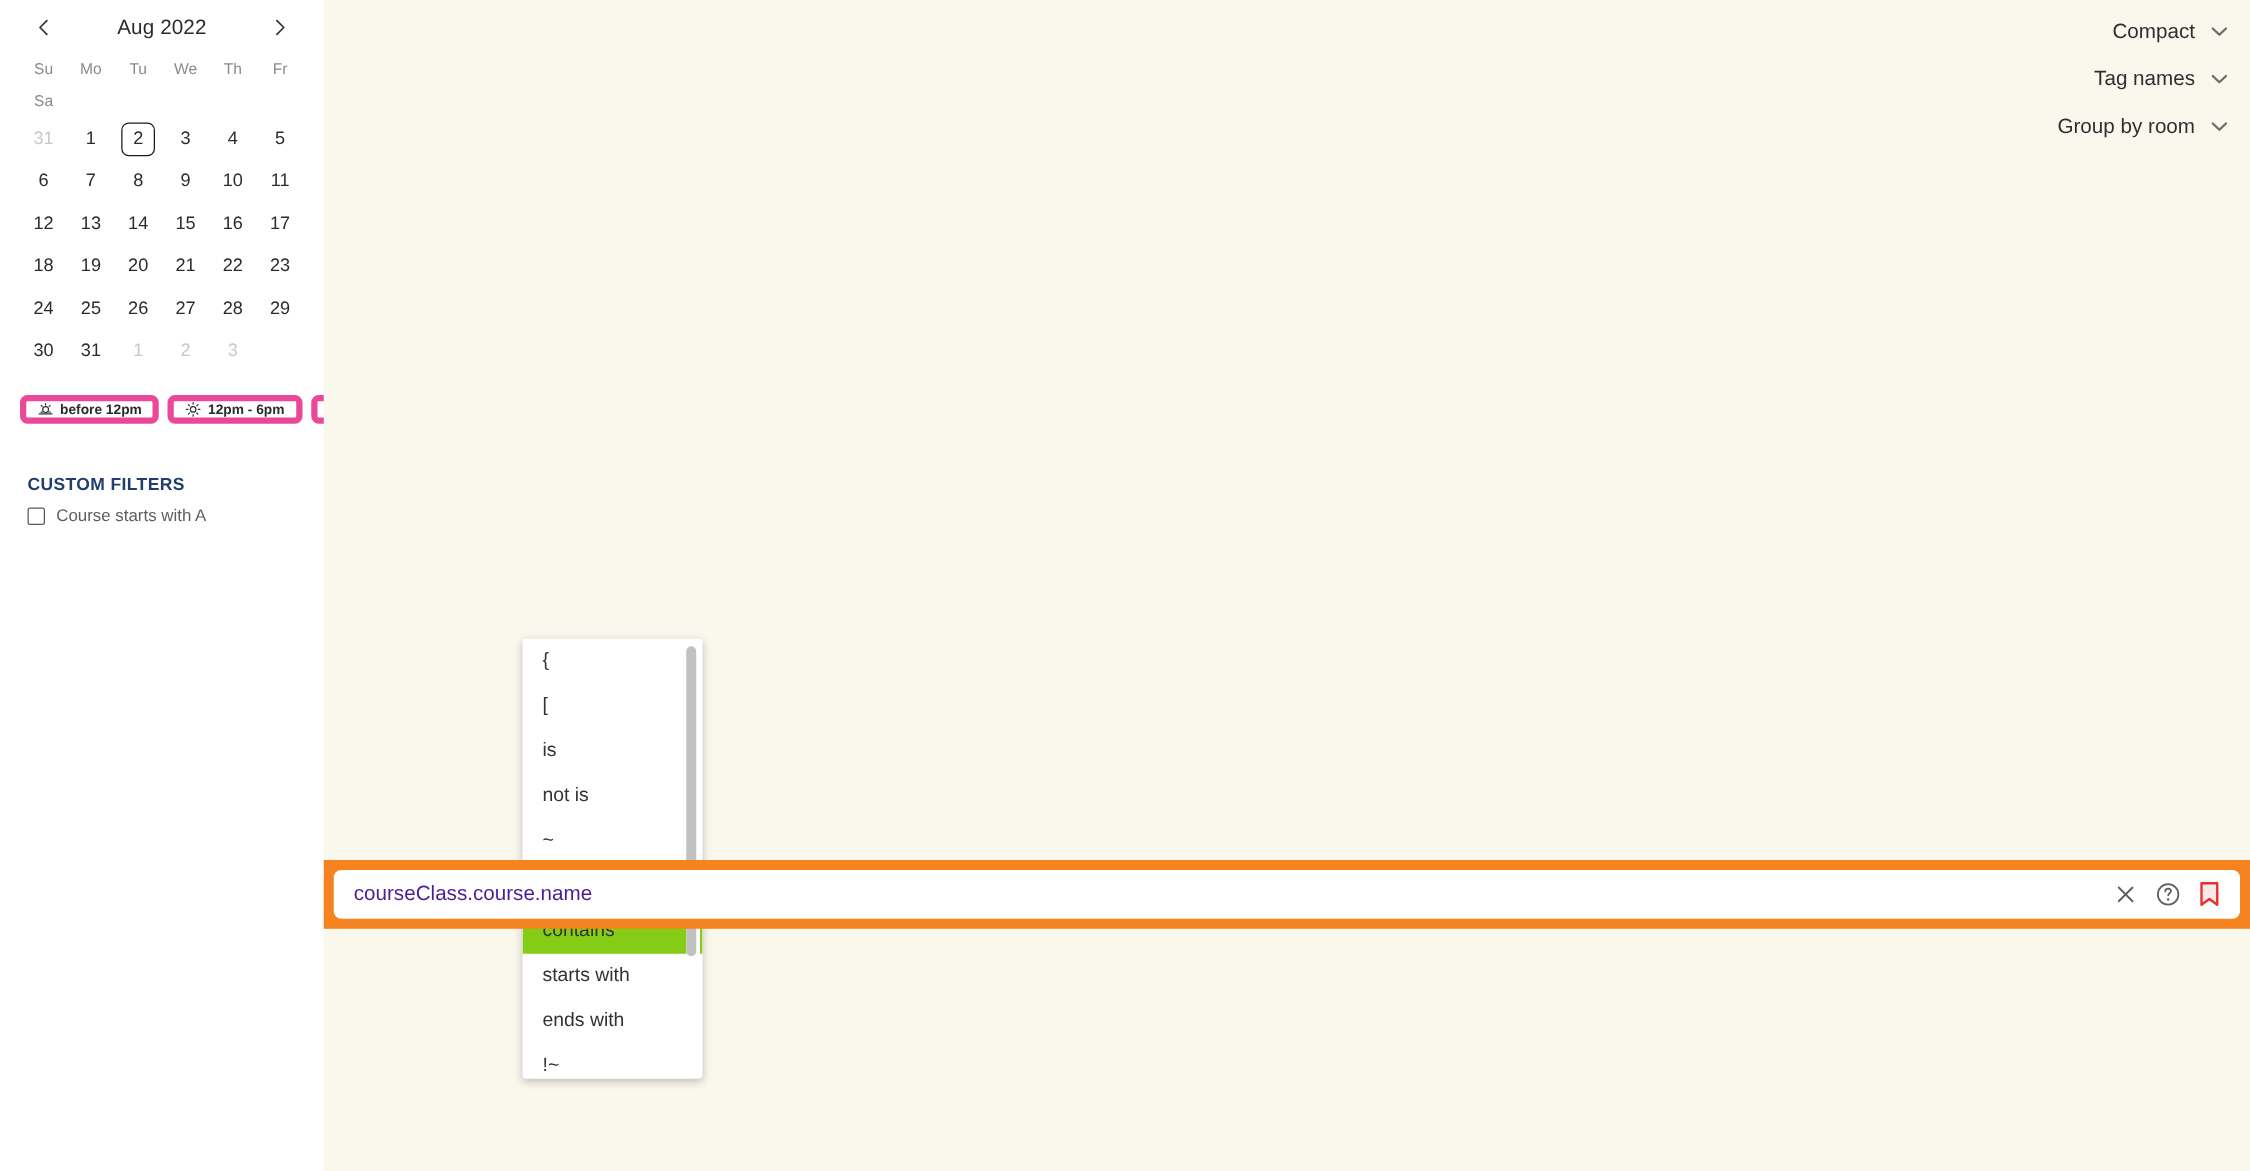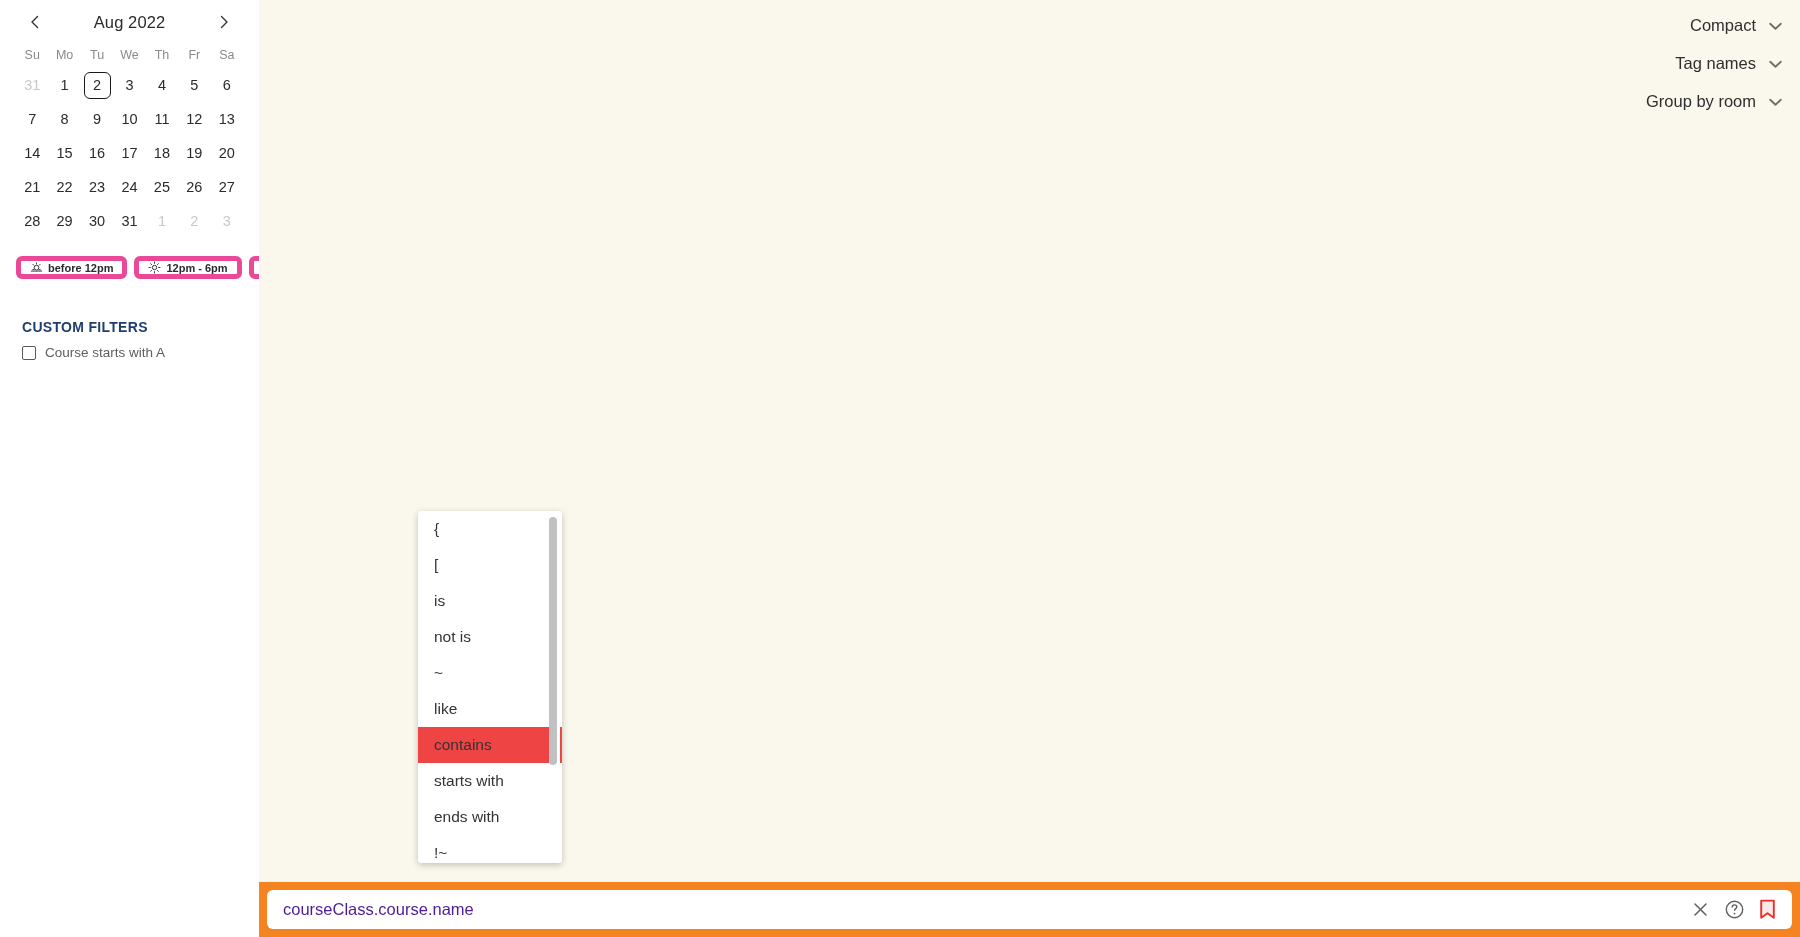--- a/index.html
+++ b/index.html
@@ -2,21 +2,21 @@
 <html><head>
 <meta charset="utf-8">
 <style>
   * { box-sizing: border-box; margin: 0; padding: 0; }
   html, body {
     width: 1800px; height: 937px;
     font-family: "Liberation Sans", sans-serif;
     background: #FAF7EC;
     overflow: hidden;
   }
-  #app { position: relative; width: 1800px; height: 937px; }
+  #app { position: relative; width: 1800px; height: 743px; }
 
   
   .sidebar {
     position: absolute; left: 0; top: 0;
     width: 259px; height: 937px;
     background: #FFFFFF;
     padding: 0 10px;
   }
 
   .cal-header {
@@ -28,21 +28,21 @@
   }
   .cal-nav {
     width: 26px; height: 26px;
     display: flex; align-items: center; justify-content: center;
     cursor: pointer; color: #333;
   }
   .cal-nav svg { display: block; }
 
   .cal-grid {
     display: grid;
-    grid-template-columns: repeat(7, 1fr);
+    grid-template-columns: repeat(6, 1fr);
     row-gap: 0px;
     padding: 0 6px;
   }
   .dow {
     height: 26px;
     display: flex; align-items: center; justify-content: center;
     font-size: 12.5px; color: #8A8A8A;
   }
   .day {
     height: 34px;
@@ -124,21 +124,21 @@
     overflow: hidden;
     z-index: 20;
   }
   .dd-list { position: relative; }
   .dd-item {
     height: 36px; line-height: 36px;
     padding: 0 0 0 16px;
     font-size: 15.5px; color: #333;
     cursor: pointer; white-space: nowrap;
   }
-  .dd-item.active { background: #ef4444; }
+  .dd-item.active { background: #84cc16; }
   .dd-scroll-track {
     position: absolute; right: 2px; top: 2px;
     width: 11px; height: 348px;
     background: #FFFFFF;
   }
   .dd-scroll-thumb {
     position: absolute; right: 3px; top: 4px;
     width: 8px; height: 248px;
     background: #C1C1C1; border-radius: 4px;
   }

